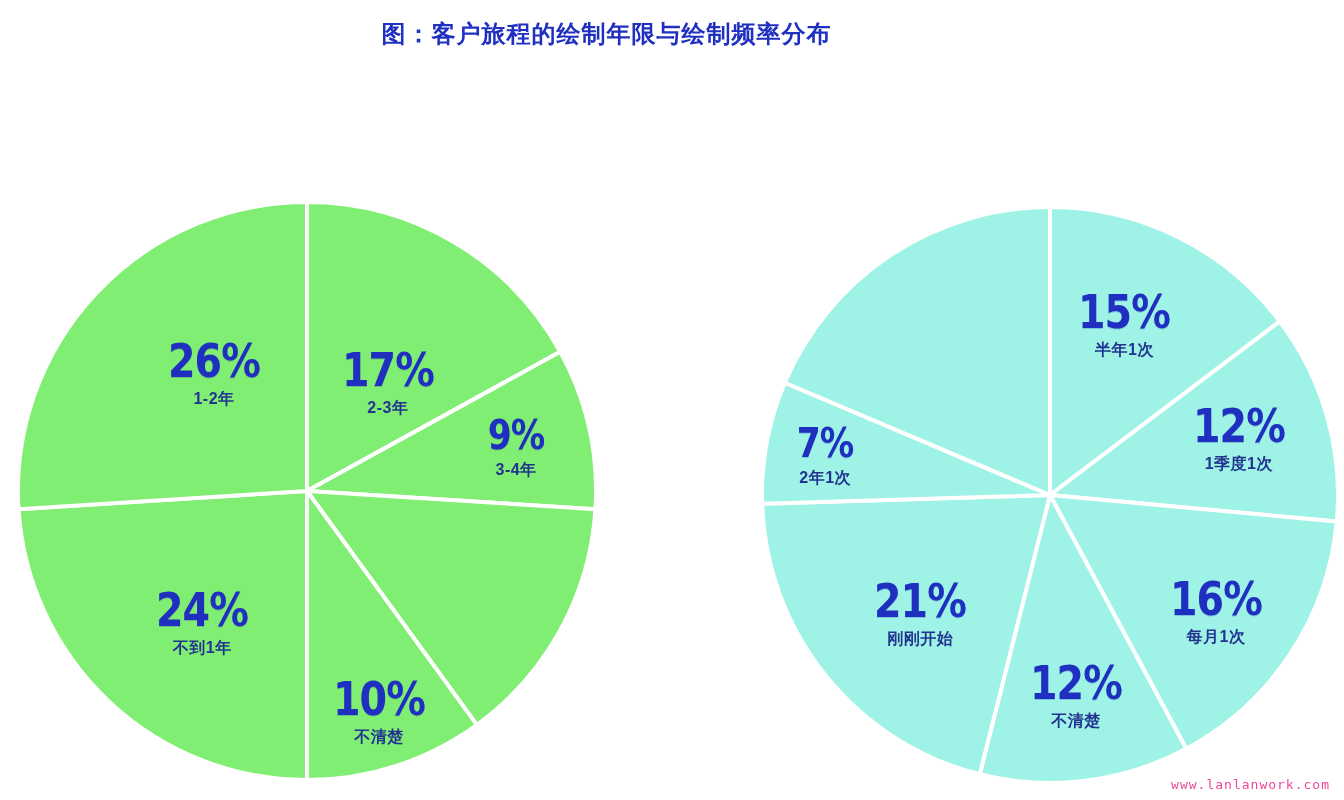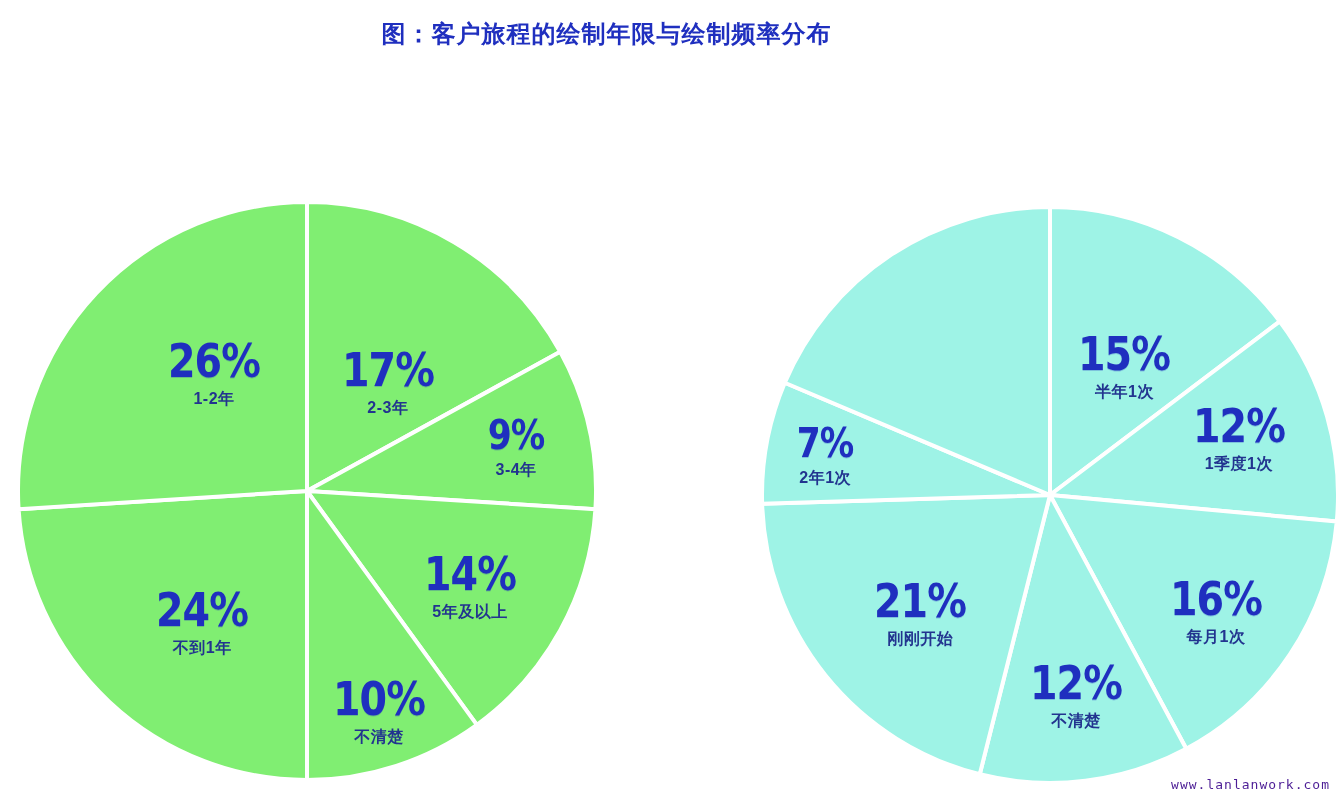--- a/index.html
+++ b/index.html
@@ -74,21 +74,21 @@
     letter-spacing: 0.5px;
   }
 
   
   #watermark {
     position: absolute;
     right: 14px;
     bottom: 8px;
     font-family: "DejaVu Sans Mono", "Liberation Mono", monospace;
     font-size: 13px;
-    color: #4c1d95;
+    color: #ec4899;
     letter-spacing: 1px;
     white-space: nowrap;
   }
 </style>
 </head>
 <body>
 
 <div id="chart-title">图：客户旅程的绘制年限与绘制频率分布</div>
 
 <div id="charts-stage">
@@ -117,37 +117,33 @@
   </div>
 
 <div class="slice-label" style="left: 387.912px; top: 343px; margin-top: 38px;">
       <span class="slice-pct">17%</span>
       <span class="slice-name">2-3年</span>
     </div>
     <div class="slice-label" style="left: 516.069px; top: 445.609px;">
       <span class="slice-pct small">9%</span>
       <span class="slice-name">3-4年</span>
     </div>
-    <div class="slice-label" style="left: 470.017px; top: 585.321px;">
-      <span class="slice-pct">14%</span>
-      <span class="slice-name">5年及以上</span>
-    </div>
     <div class="slice-label" style="left: 379.086px; top: 710.393px;">
       <span class="slice-pct">10%</span>
       <span class="slice-name">不清楚</span>
     </div>
     <div class="slice-label" style="left: 202.213px; top: 620.976px;">
       <span class="slice-pct">24%</span>
       <span class="slice-name">不到1年</span>
     </div>
     <div class="slice-label" style="left: 183.024px; top: 372.213px; margin-left: 31px;">
       <span class="slice-pct">26%</span>
       <span class="slice-name">1-2年</span>
     </div>
-    <div class="slice-label" style="left: 1124.46px; top: 323.472px; margin-top: 42px;">
+    <div class="slice-label" style="left: 1124.46px; top: 323.472px;">
       <span class="slice-pct">15%</span>
       <span class="slice-name">半年1次</span>
     </div>
     <div class="slice-label" style="left: 1238.82px; top: 436.982px;">
       <span class="slice-pct">12%</span>
       <span class="slice-name">1季度1次</span>
     </div>
     <div class="slice-label" style="left: 1216.05px; top: 610.403px;">
       <span class="slice-pct">16%</span>
       <span class="slice-name">每月1次</span>

